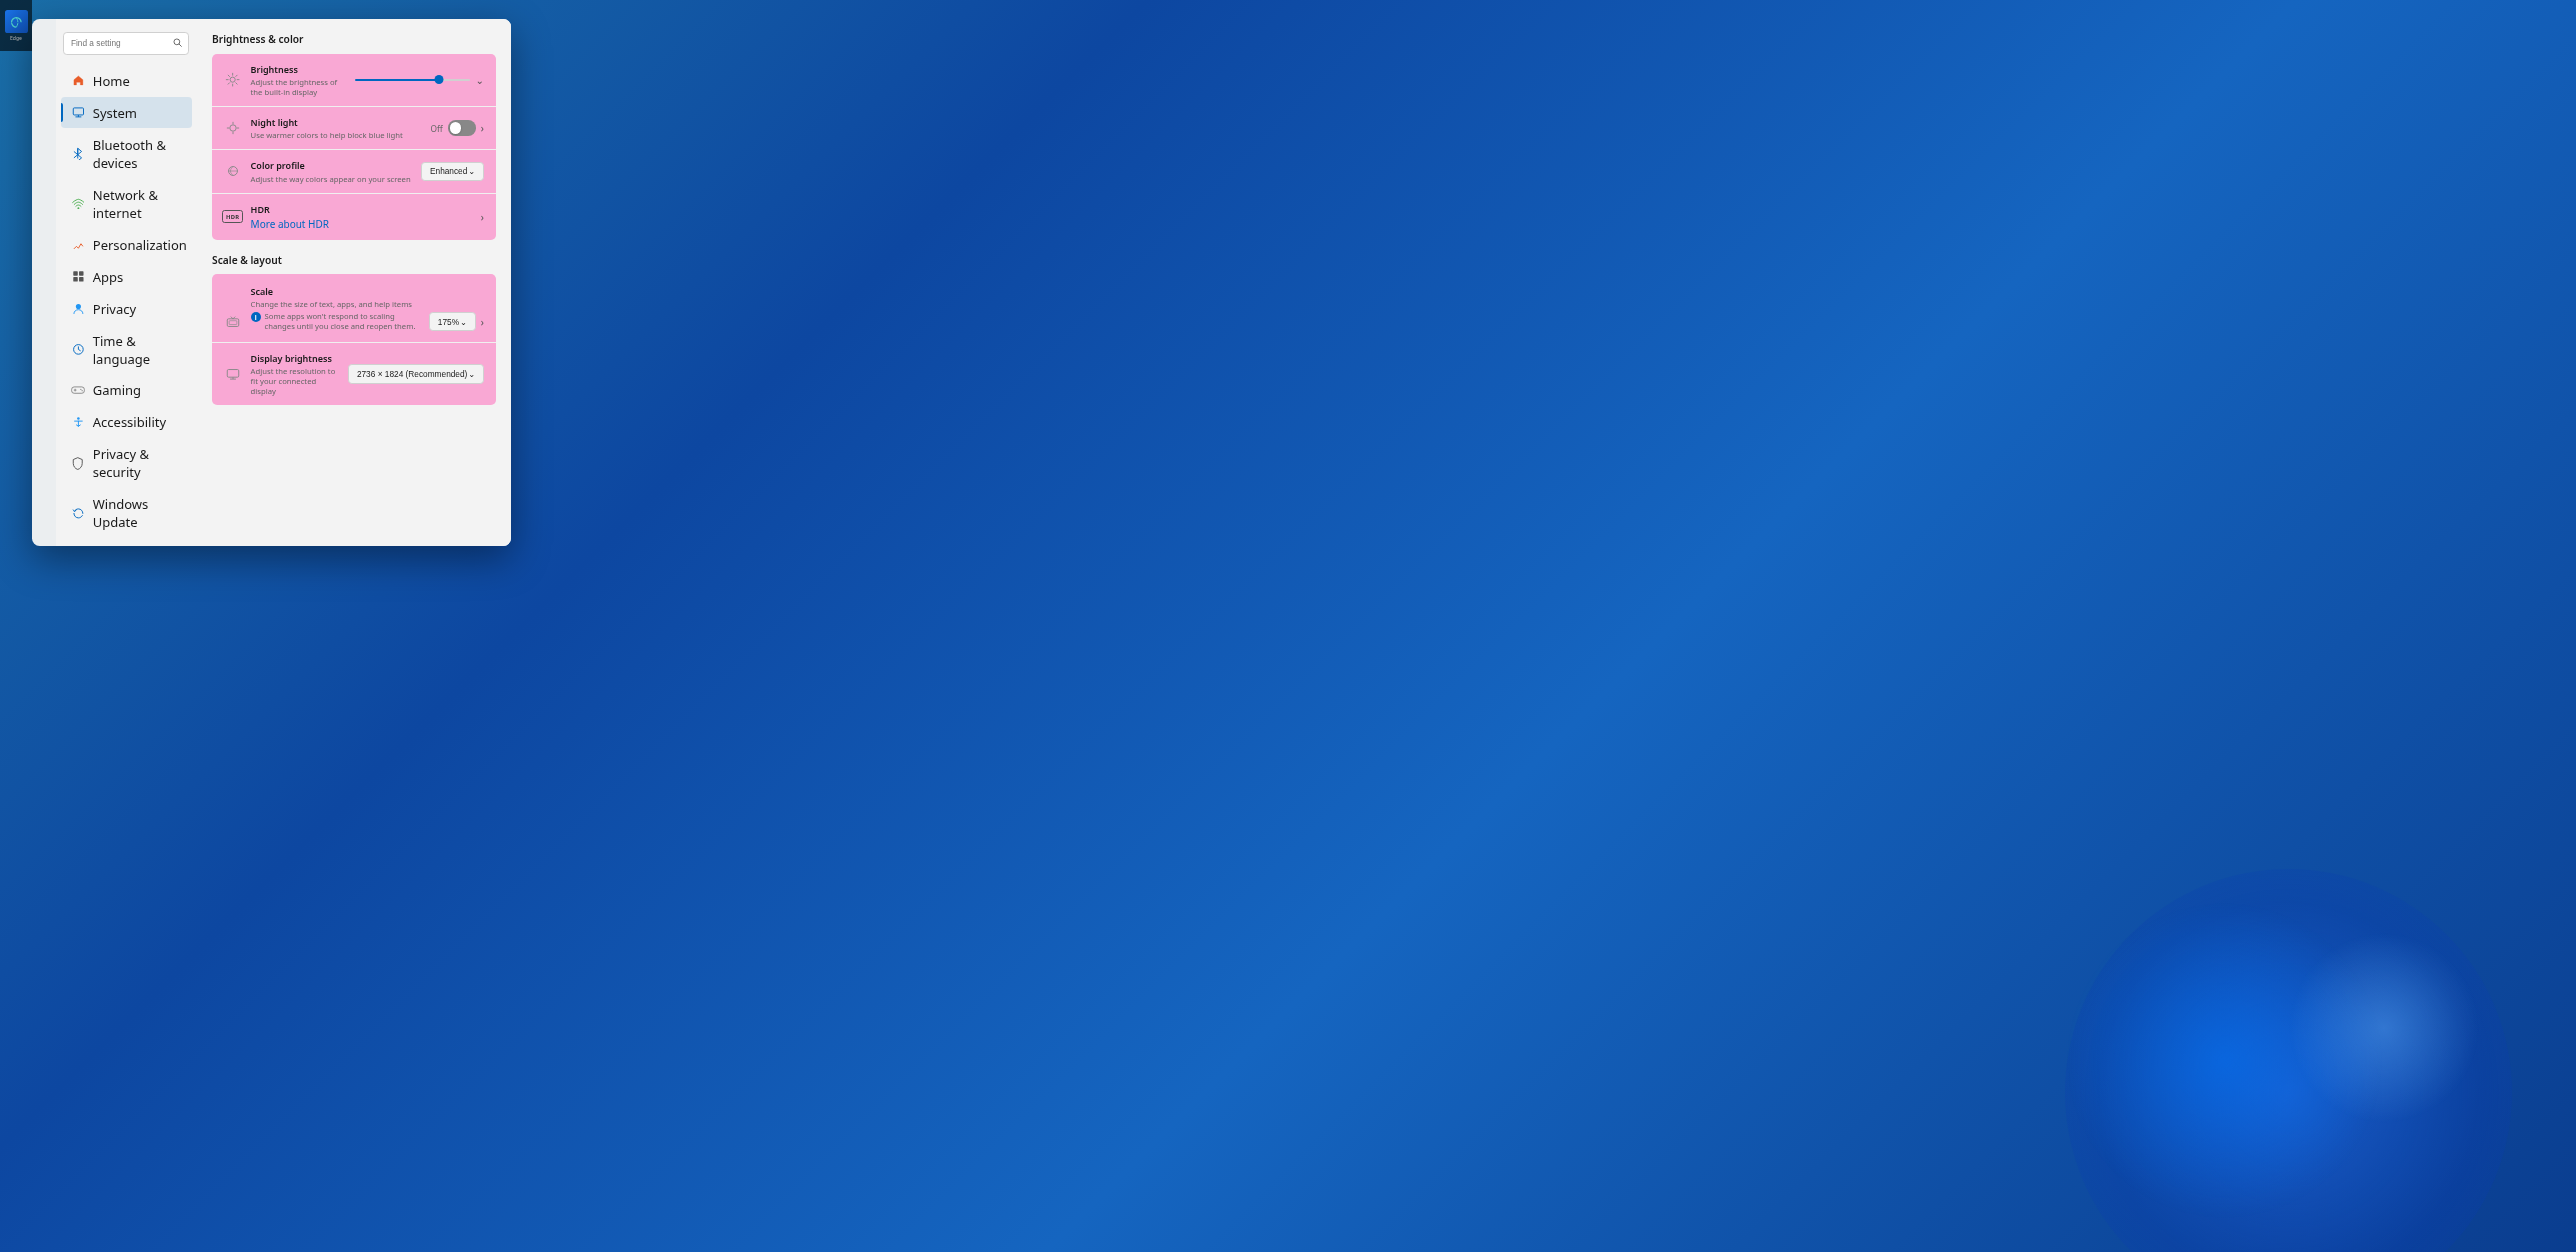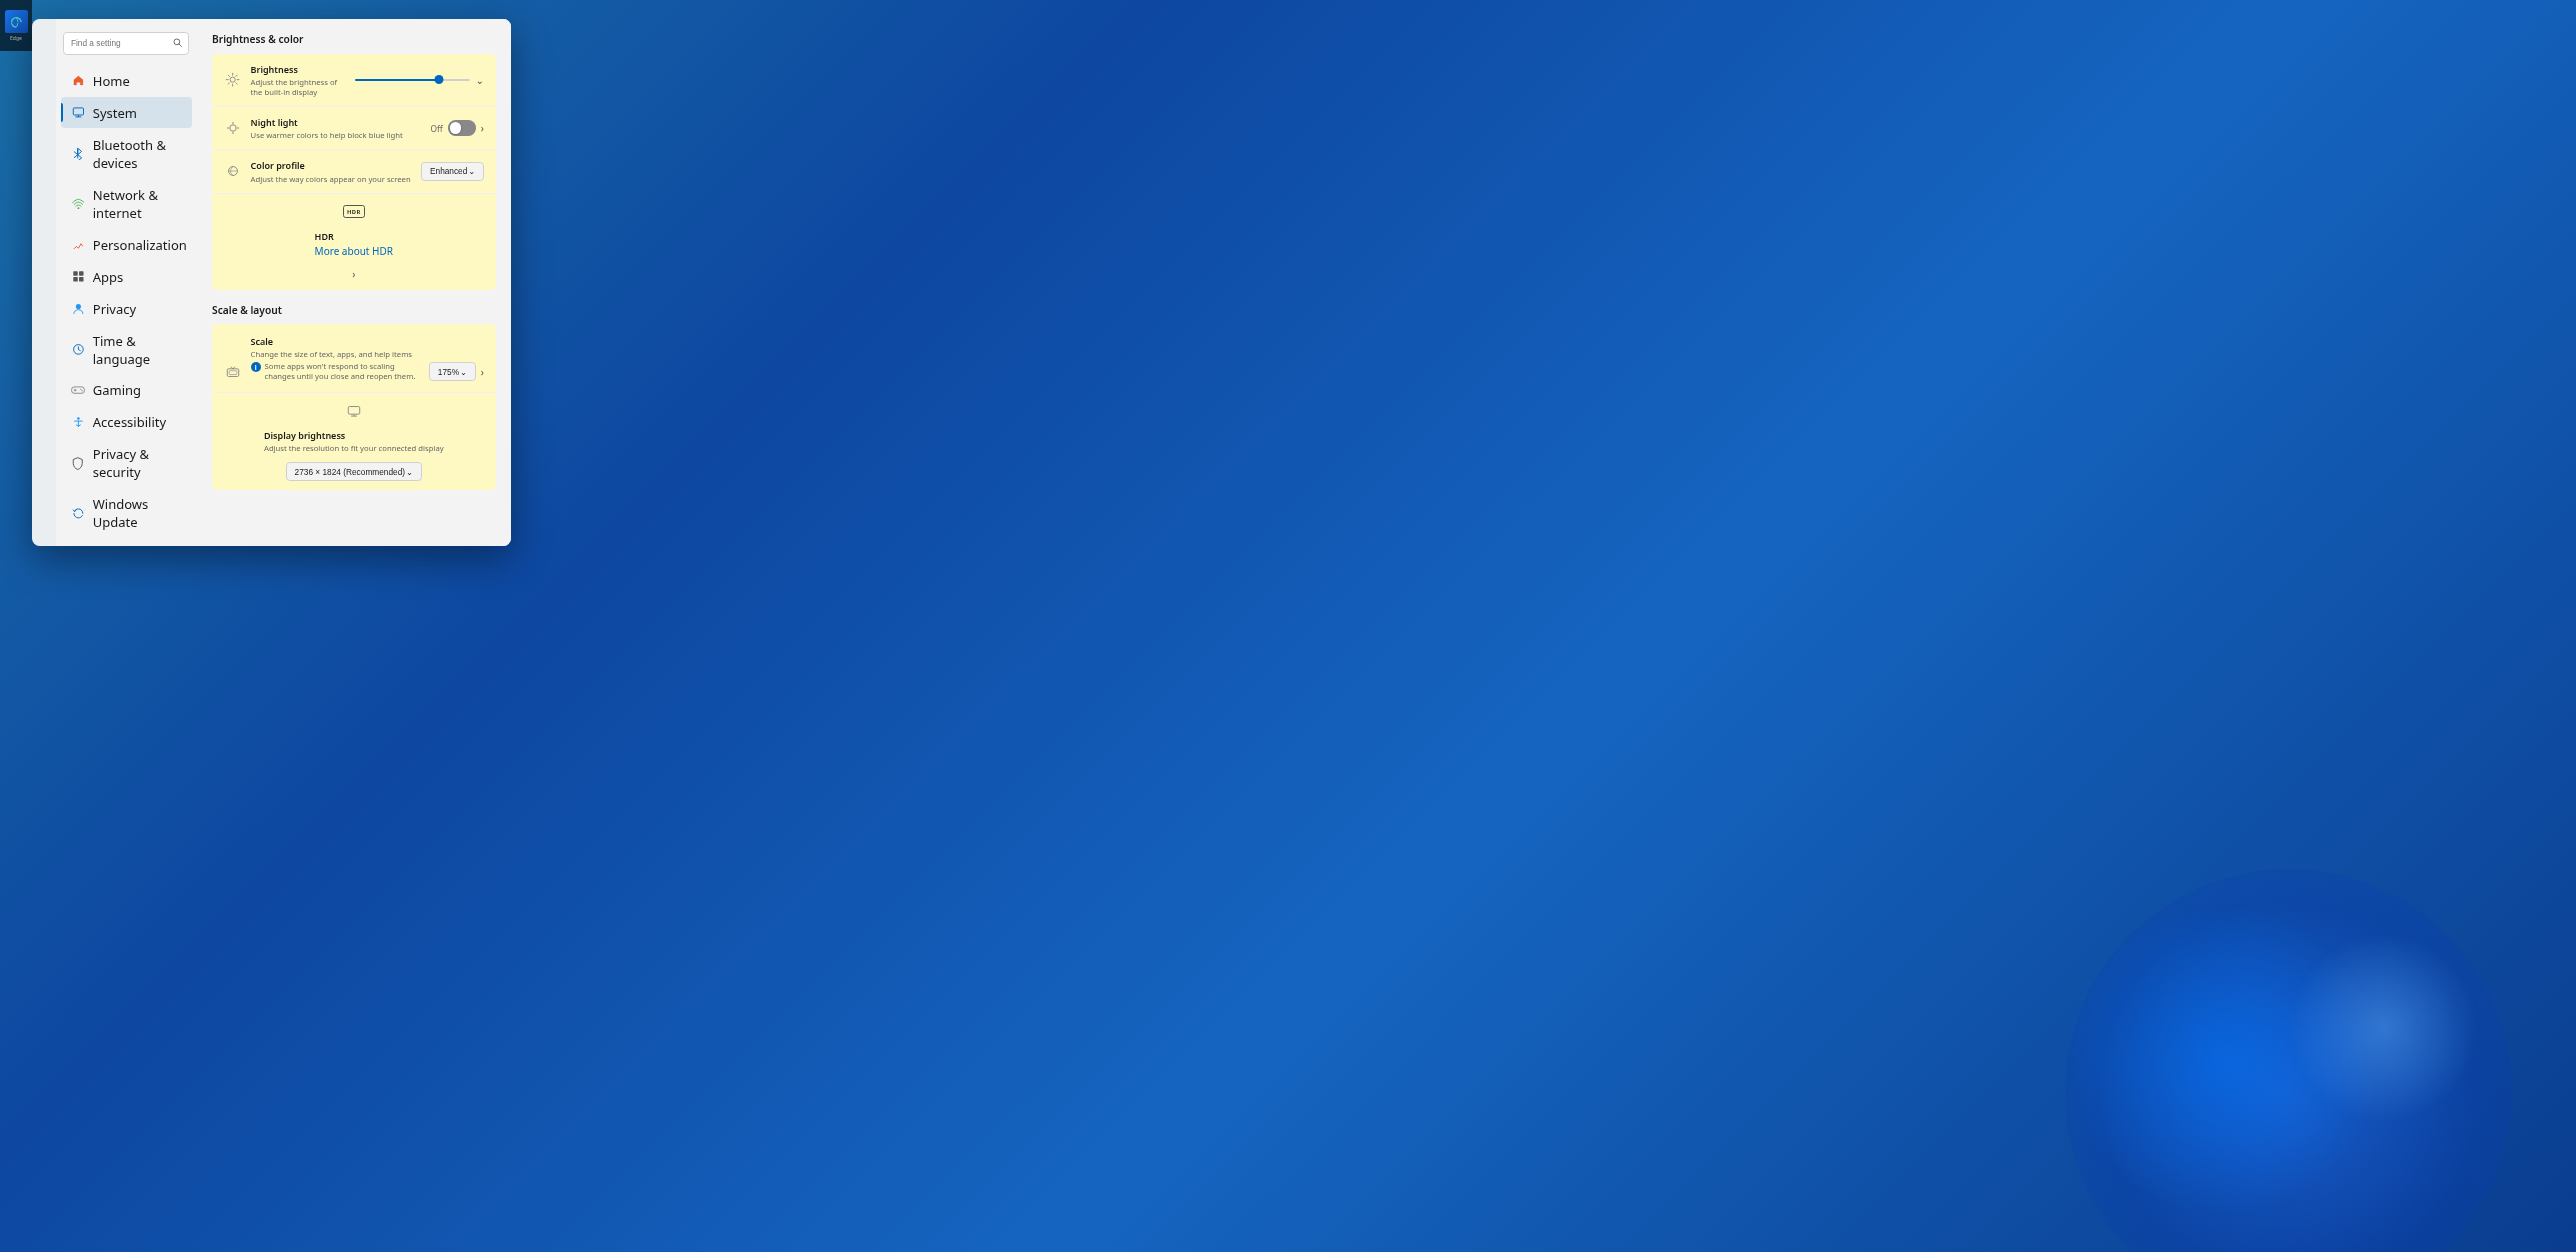--- a/index.html
+++ b/index.html
@@ -150,37 +150,36 @@
     }
 
     .section-title {
       font-size: 10.2px;
       font-weight: 600;
       color: #1a1a1a;
       margin-bottom: 7.7px;
     }
 
     .settings-card {
-      background: #fef9c3;
+      background: #f9a8d4;
       border-radius: 5.1px;
       margin-bottom: 2.6px;
       overflow: hidden;
     }
 
     .settings-row {
       display: flex;
       align-items: center;
       padding: 9px 11.5px;
       gap: 9px;
       border-bottom: 0.6px solid #f0f0f0;
       min-height: 43px;
     }
     .settings-row:last-child {
       border-bottom: none;
-      flex-direction: column;
     }
 
     .row-icon {
       width: 18px; height: 18px;
       display: flex; align-items: center; justify-content: center;
       flex-shrink: 0;
       font-size: 11.5px;
     }
 
     .row-text {

